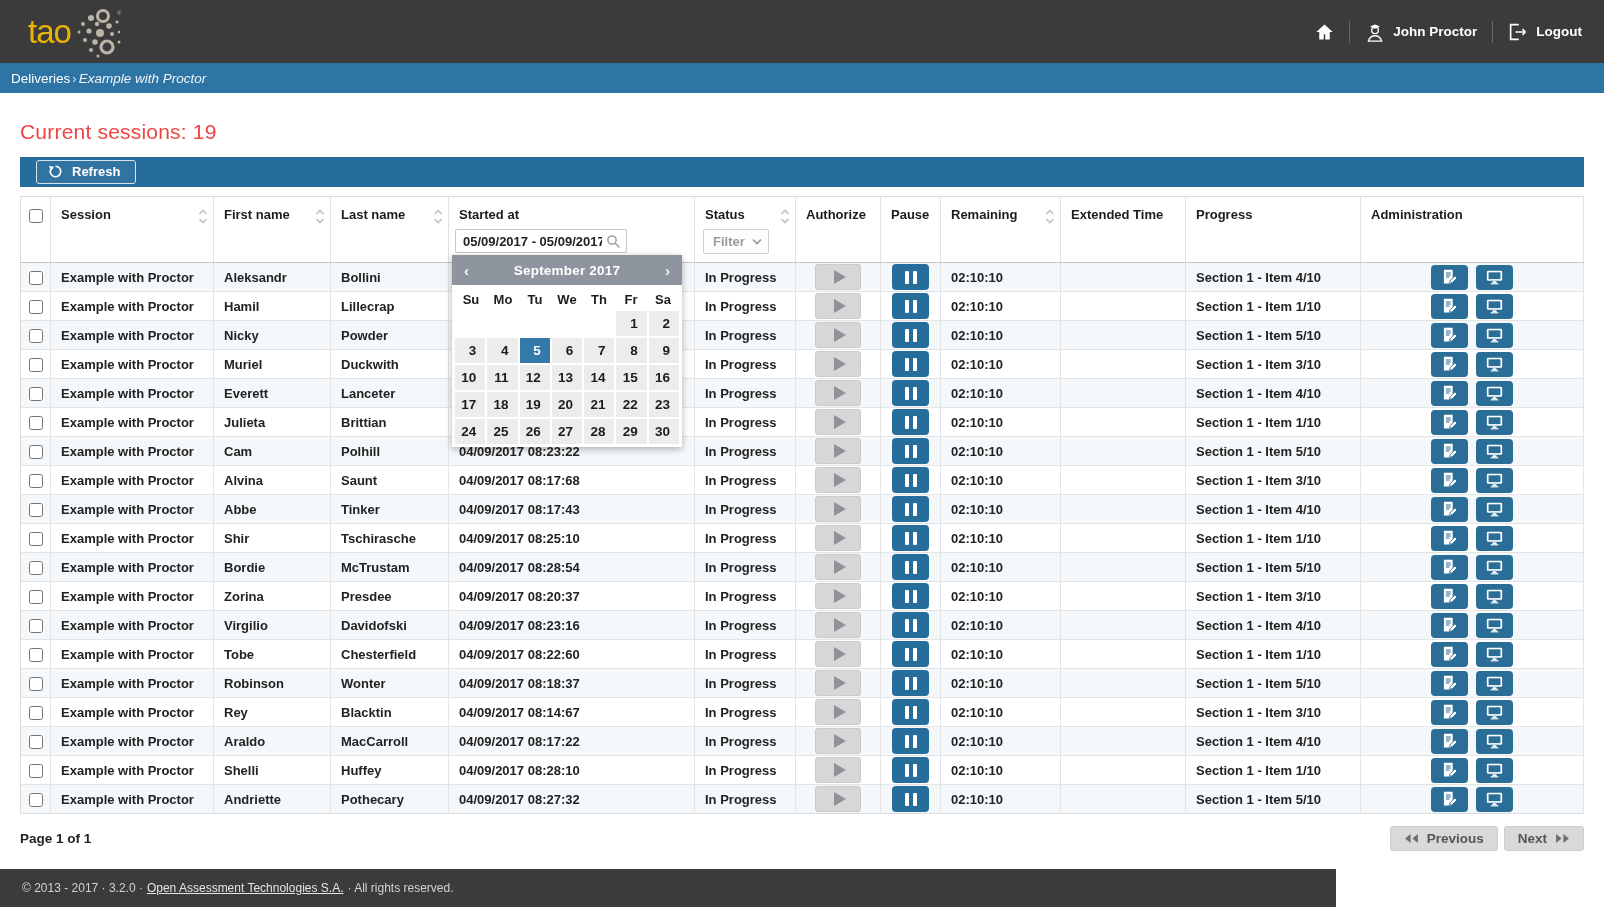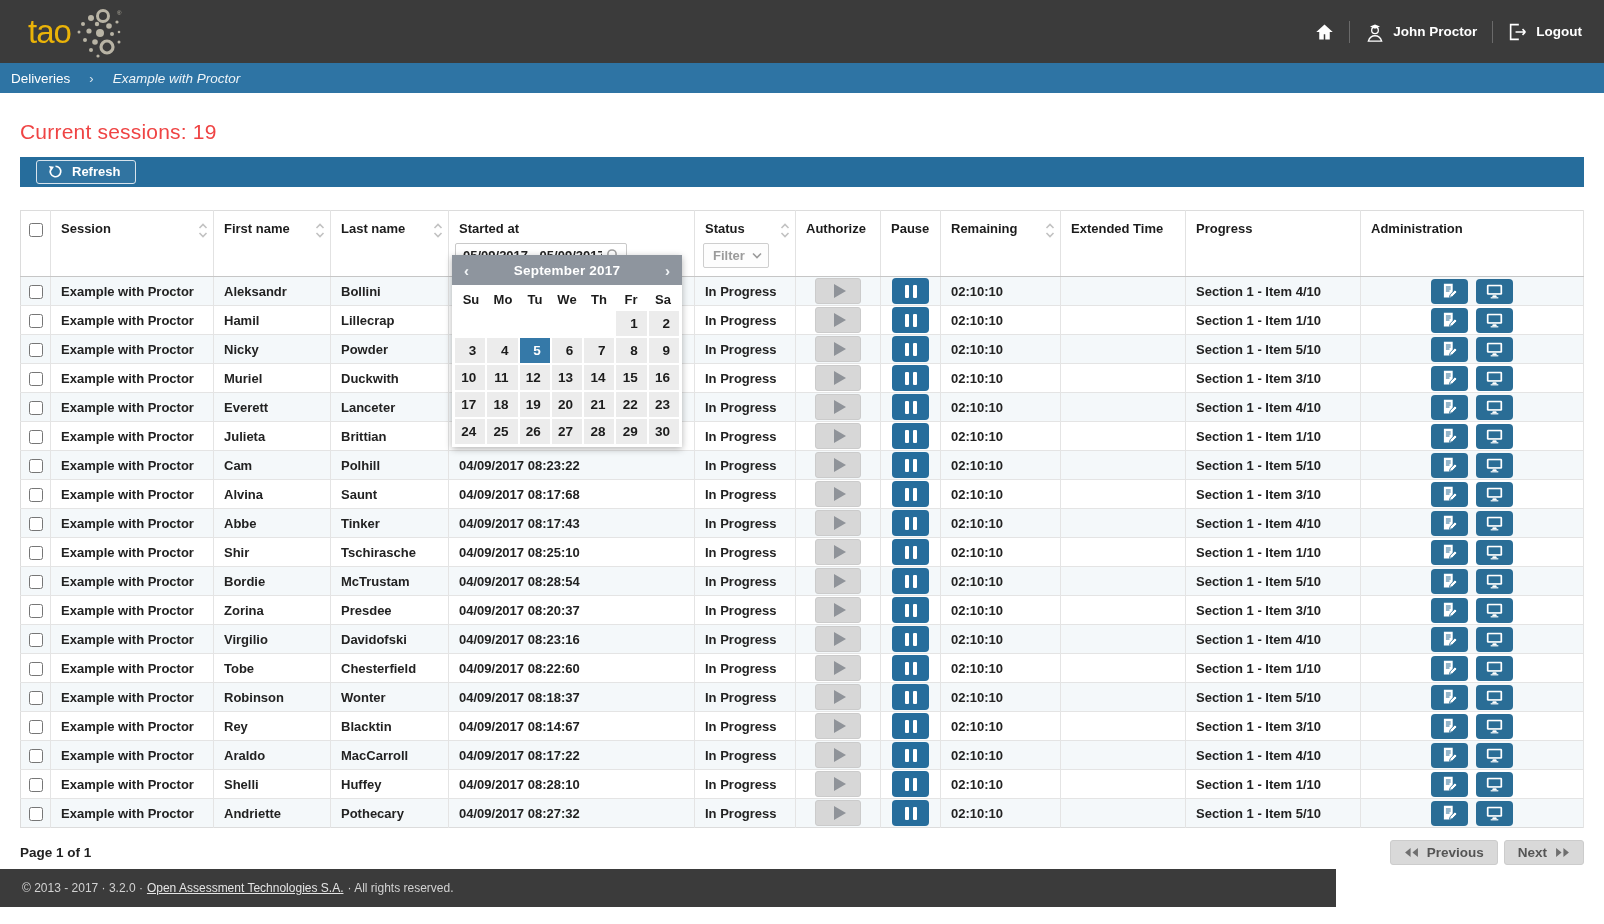--- a/index.html
+++ b/index.html
@@ -10,32 +10,32 @@
   }
   
   .topbar { height:63px; background:#3b3b3b; display:flex; align-items:center; justify-content:space-between; padding:0 22px 0 28px; }
   .logo { display:flex; align-items:flex-start; height:54px; }
   .logo-text { color:#eab308; font-size:33px; font-weight:400; letter-spacing:-1px; line-height:54px; }
   .logo-dots { margin-left:-4px; margin-top:2px; }
   .topnav { display:flex; align-items:center; gap:15px; color:#fff; font-size:13.5px; font-weight:700; }
   .topnav .divider { width:1px; height:22px; background:#6a6a6a; }
   .topnav-item { display:flex; align-items:center; gap:8px; cursor:pointer; }
   
-  .breadcrumbs { height:30px; background:#2e74a4; color:#fff; display:flex; align-items:center; gap:19px; padding:0 11px; font-size:13.5px; }
+  .breadcrumbs { height:30px; background:#2e74a4; color:#fff; display:flex; align-items:center; gap:2px; padding:0 11px; font-size:13.5px; }
   .crumb-current { font-style:italic; color:#eef4f8; }
   .crumb-sep { font-size:13px; color:#d7e4ee; }
   
   .main { padding:0 20px; height:776px; }
   h1.page-title { margin:27px 0 13px 0; font-size:21px; font-weight:400; color:#ef4444; letter-spacing:0.2px; }
   .action-bar { background:#266d9c; height:30px; display:flex; align-items:center; padding-left:16px; }
   .btn-refresh { display:inline-flex; align-items:center; gap:9px; background:rgba(255,255,255,0.05);
     border:1px solid #d7e3ec; border-radius:3px; color:#fff; font-size:13px; font-weight:700;
     padding:3px 15px 4px 11px; cursor:pointer; font-family:inherit; }
   
-  .table-wrap { margin-top:23px; }
+  .table-wrap { margin-top:9px; }
   table.session-table { width:1564px; border-collapse:collapse; table-layout:fixed; font-size:13px; border:1px solid #dcdcdc; }
   thead th { height:66px; vertical-align:top; text-align:left; padding:10px 8px 0 10px; position:relative;
     background:#fff; border-right:1px solid #e2e2e2; border-bottom:1px solid #c6c6c6; font-weight:700; color:#1c1c1c; }
   thead th.center { }
   thead th.col-cb { padding:10px 0 0 0; text-align:center; }
   .sort-icon { position:absolute; right:5px; top:11px; cursor:pointer; }
   .search-box { position:relative; width:172px; margin-top:7px; margin-left:-4px; }
   .date-input { width:172px; height:24px; border:1px solid #c9c9c9; border-radius:2px; padding:2px 24px 2px 7px;
     font-family:inherit; font-size:13px; font-weight:600; color:#222; }
   .search-box .mag { position:absolute; right:6px; top:5px; cursor:pointer; }

